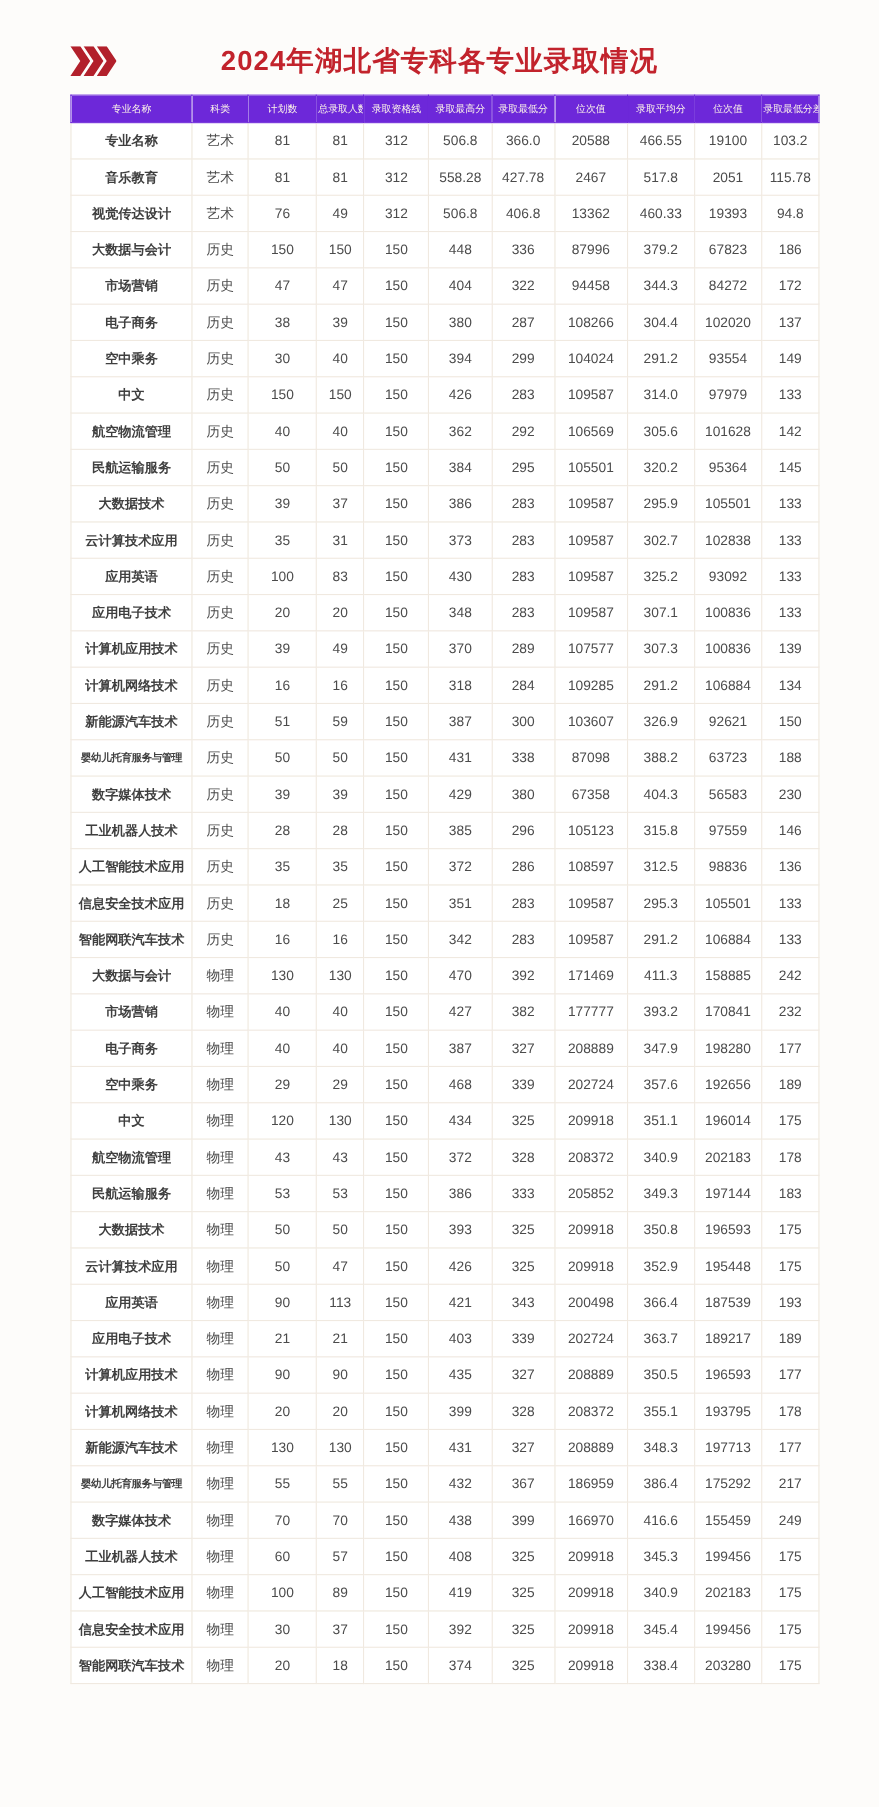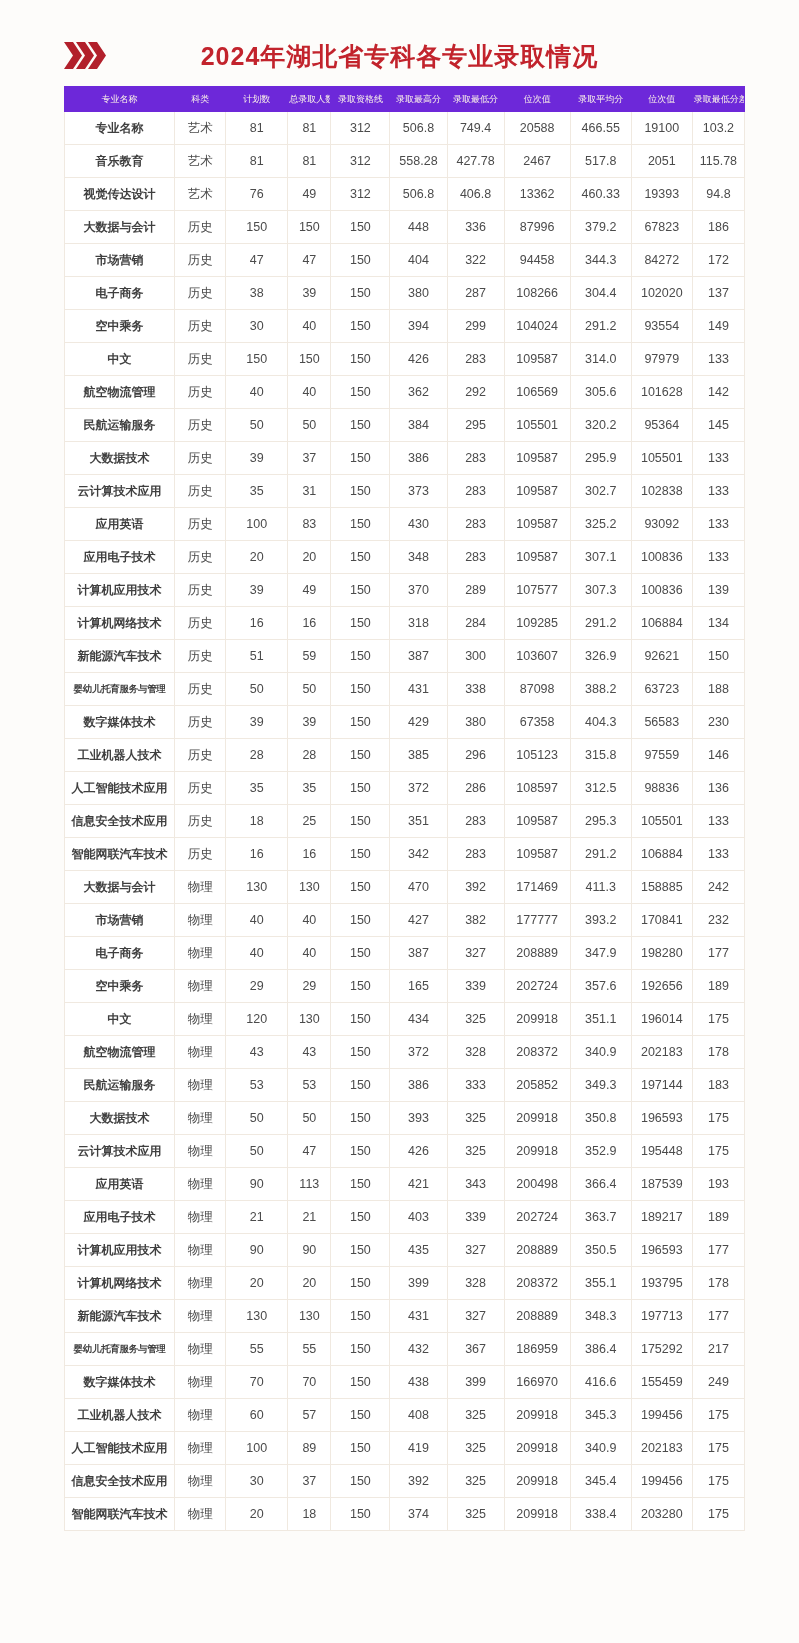--- a/index.html
+++ b/index.html
@@ -112,21 +112,21 @@
         </tr>
       </thead>
     <tbody>
         <tr>
           <td class="major">专业名称</td>
           <td>艺术</td>
           <td>81</td>
           <td>81</td>
           <td>312</td>
           <td>506.8</td>
-          <td>749.4</td>
+          <td>366.0</td>
           <td>20588</td>
           <td>466.55</td>
           <td>19100</td>
           <td>103.2</td>
         </tr>
         <tr>
           <td class="major">音乐教育</td>
           <td>艺术</td>
           <td>81</td>
           <td>81</td>
@@ -449,21 +449,21 @@
           <td>347.9</td>
           <td>198280</td>
           <td>177</td>
         </tr>
         <tr>
           <td class="major">空中乘务</td>
           <td>物理</td>
           <td>29</td>
           <td>29</td>
           <td>150</td>
-          <td>165</td>
+          <td>468</td>
           <td>339</td>
           <td>202724</td>
           <td>357.6</td>
           <td>192656</td>
           <td>189</td>
         </tr>
         <tr>
           <td class="major">中文</td>
           <td>物理</td>
           <td>120</td>

